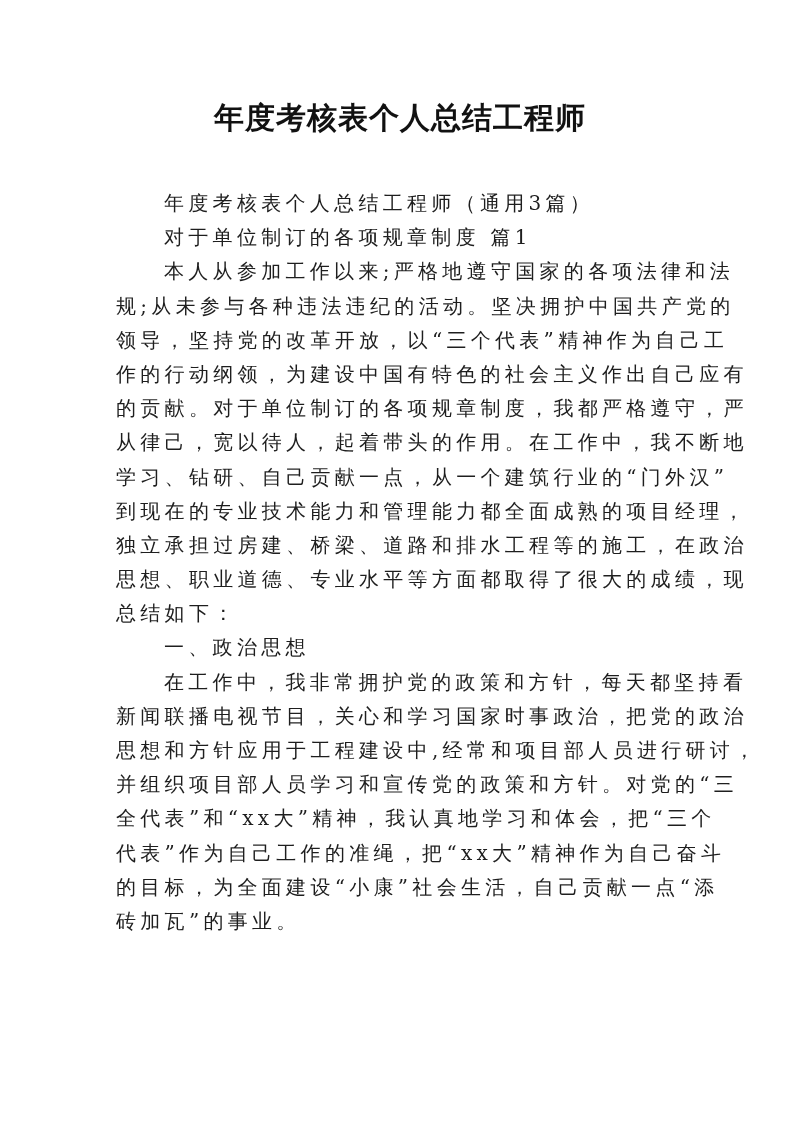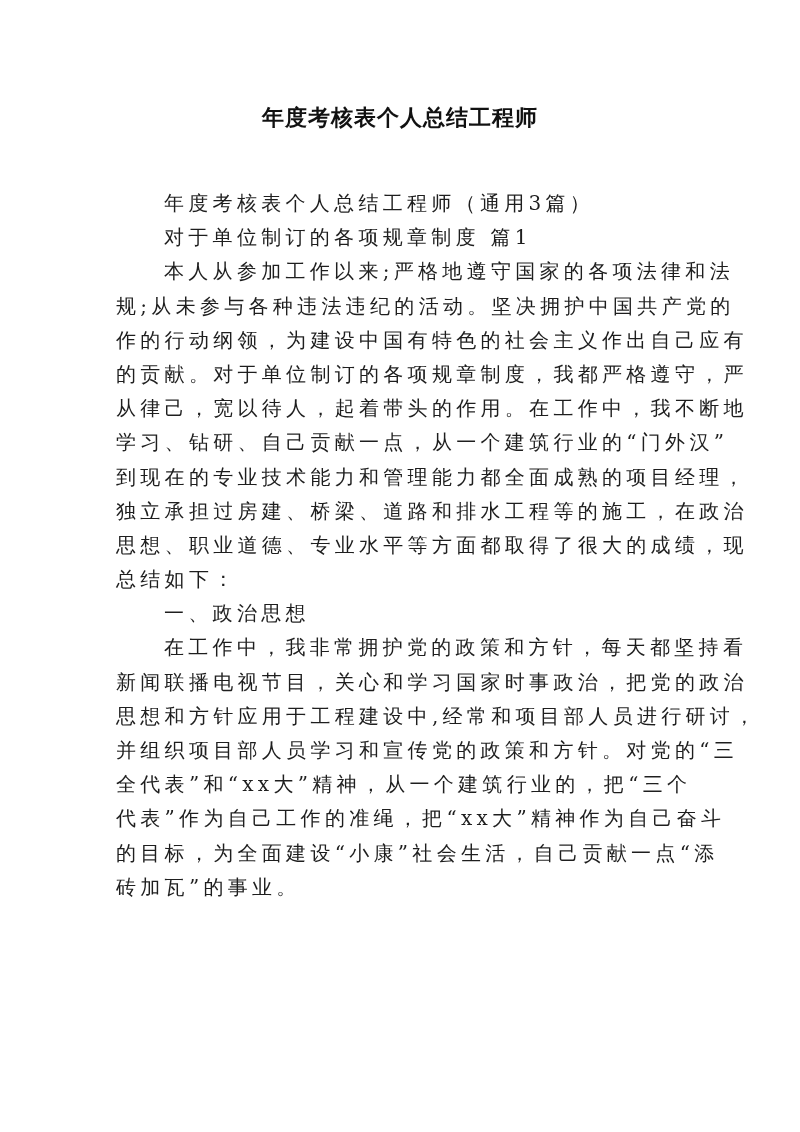--- a/index.html
+++ b/index.html
@@ -21,21 +21,21 @@
       width: 800px;
       height: 1132px;
     }
     .title {
       position: absolute;
       left: 0;
       top: 98px;
       width: 800px;
       text-align: center;
       font-family: "DejaVu Sans", "Liberation Sans", sans-serif;
-      font-size: 22px;
+      font-size: 30px;
       font-weight: bold;
       letter-spacing: 1px;
       color: #111111;
       line-height: 40px;
     }
     .body {
       position: absolute;
       left: 116px;
       top: 186px;
       width: 566px;
@@ -56,31 +56,32 @@
 <body>
 
 <div class="page">
   <div class="title">年度考核表个人总结工程师</div>
 
   <div class="body">
     <div class="line indent">年度考核表个人总结工程师（通用3篇）</div>
     <div class="line indent">对于单位制订的各项规章制度 篇1</div>
     <div class="line indent">本人从参加工作以来;严格地遵守国家的各项法律和法</div>
     <div class="line">规;从未参与各种违法违纪的活动。坚决拥护中国共产党的</div>
+    <div class="line">领导，坚持党的改革开放，以“三个代表”精神作为自己工</div>
     <div class="line">作的行动纲领，为建设中国有特色的社会主义作出自己应有</div>
     <div class="line">的贡献。对于单位制订的各项规章制度，我都严格遵守，严</div>
     <div class="line">从律己，宽以待人，起着带头的作用。在工作中，我不断地</div>
     <div class="line">学习、钻研、自己贡献一点，从一个建筑行业的“门外汉”</div>
     <div class="line">到现在的专业技术能力和管理能力都全面成熟的项目经理，</div>
     <div class="line">独立承担过房建、桥梁、道路和排水工程等的施工，在政治</div>
     <div class="line">思想、职业道德、专业水平等方面都取得了很大的成绩，现</div>
     <div class="line">总结如下：</div>
     <div class="line indent">一、政治思想</div>
     <div class="line indent">在工作中，我非常拥护党的政策和方针，每天都坚持看</div>
     <div class="line">新闻联播电视节目，关心和学习国家时事政治，把党的政治</div>
     <div class="line">思想和方针应用于工程建设中,经常和项目部人员进行研讨，</div>
     <div class="line">并组织项目部人员学习和宣传党的政策和方针。对党的“三</div>
-    <div class="line">全代表”和“xx大”精神，从一个建筑行业的，把“三个</div>
+    <div class="line">全代表”和“xx大”精神，我认真地学习和体会，把“三个</div>
     <div class="line">代表”作为自己工作的准绳，把“xx大”精神作为自己奋斗</div>
     <div class="line">的目标，为全面建设“小康”社会生活，自己贡献一点“添</div>
     <div class="line">砖加瓦”的事业。</div>
   </div>
 </div>
 
 </body></html>

